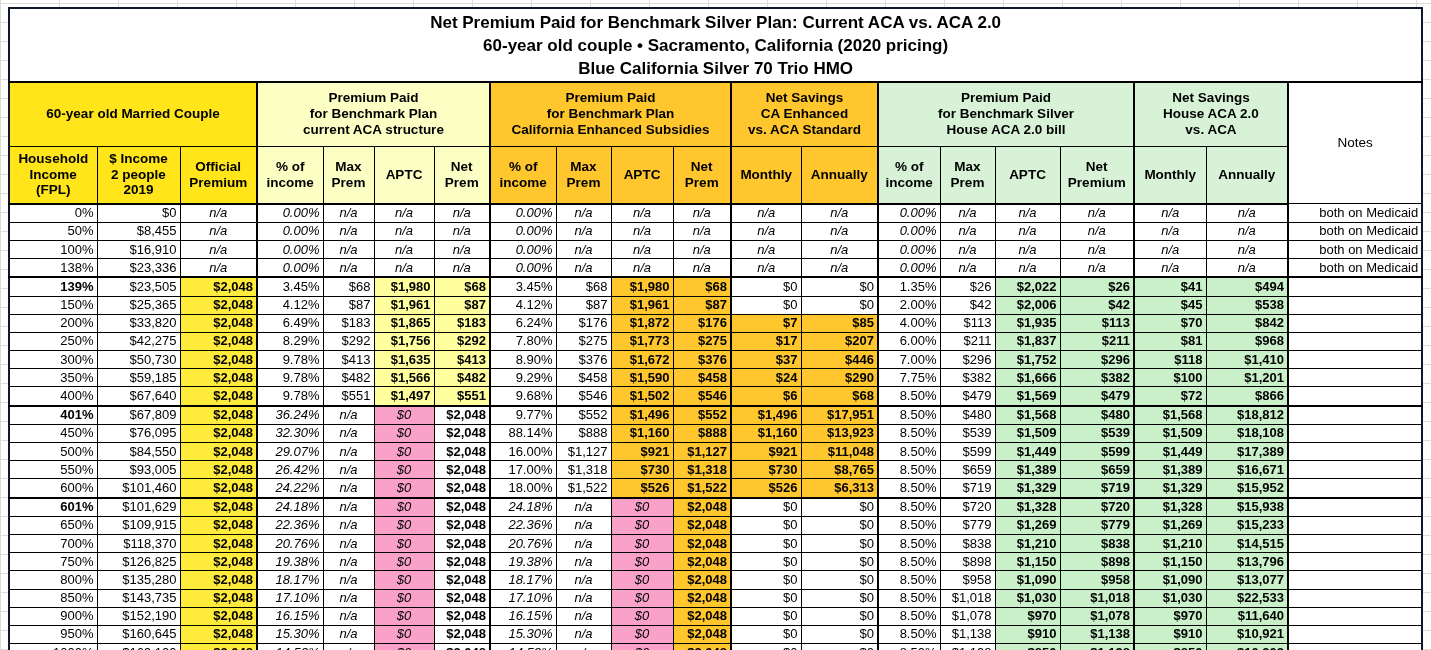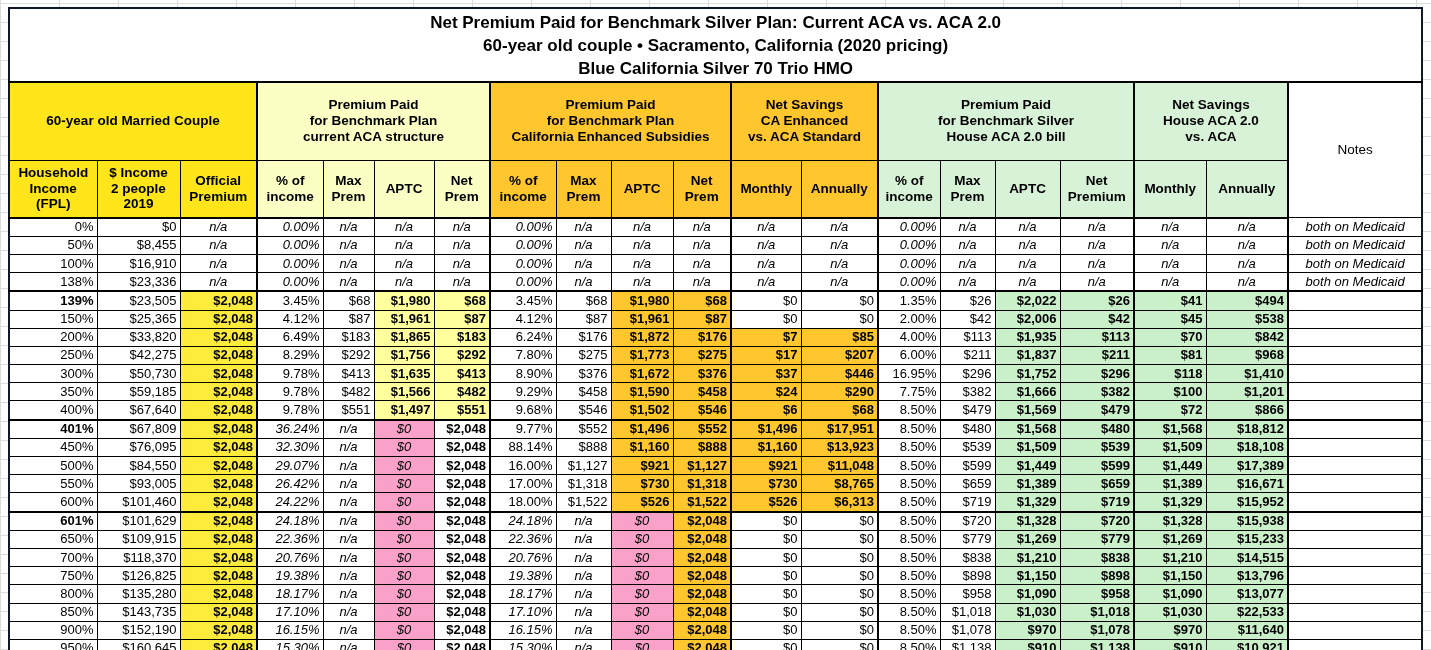--- a/index.html
+++ b/index.html
@@ -18,21 +18,21 @@
   }
   th,td{border:1px solid #000;overflow:hidden;white-space:nowrap;}
   
   td.title{
     border-bottom:2px solid #000;height:70px;text-align:center;
     font-weight:bold;font-size:17px;line-height:23px;background:#fff;
   }
   
   th.g{
     height:48px;font-size:13.5px;font-weight:bold;line-height:1.2;
-    white-space:pre-line;vertical-align:middle;text-align:center;padding:14px 2px;
+    white-space:pre-line;vertical-align:middle;text-align:center;padding:7px 2px;
   }
   .g0{background:var(--gold);margin-top:32px;}
   .g1{background:var(--pale-yellow-h);}
   .g2,.g3{background:var(--orange);}
   .g4,.g5{background:var(--green-h);}
   th.notes-h{background:#fff;font-weight:normal;font-size:13.5px;}
   
   tr.colhead th{
     height:54px;font-size:13.5px;font-weight:bold;line-height:1.15;
     white-space:pre-line;text-align:center;vertical-align:middle;
@@ -42,21 +42,21 @@
   .hg1{background:var(--pale-yellow-h);}
   .hg2{background:var(--orange);}
   .hg3{background:var(--green-h);}
   
   td.cell{height:17.2px;font-size:13px;line-height:16px;padding:0 3px;background:#fff;}
   .num{text-align:right;}
   .na{text-align:center;font-style:italic;}
   .ctr{text-align:center;}
   .b{font-weight:bold;}
   .it{font-style:italic;}
-  .notes{text-align:center;font-style:italic;padding-left:4px;}
+  .notes{text-align:right;padding-left:4px;}
   .hl-gold{background:var(--gold-cell) !important;}
   .hl-yellow{background:var(--pale-yellow) !important;}
   .hl-orange{background:var(--orange) !important;}
   .hl-pink{background:var(--pink) !important;}
   .hl-green{background:var(--green) !important;}
   
   .gr{border-right:2px solid #000;}
   tr.sep td{border-top:2px solid #000;}
 </style>
 </head>
@@ -333,21 +333,21 @@
           <td class="cell num">9.78%</td>
           <td class="cell num">$413</td>
           <td class="cell num hl-yellow b">$1,635</td>
           <td class="cell gr num b hl-yellow">$413</td>
           <td class="cell num">8.90%</td>
           <td class="cell num">$376</td>
           <td class="cell num hl-orange b">$1,672</td>
           <td class="cell gr num hl-orange b">$376</td>
           <td class="cell num hl-orange b">$37</td>
           <td class="cell gr num hl-orange b">$446</td>
-          <td class="cell num">16.95%</td>
+          <td class="cell num">7.00%</td>
           <td class="cell num">$296</td>
           <td class="cell num hl-green b">$1,752</td>
           <td class="cell gr num hl-green b">$296</td>
           <td class="cell num hl-green b">$118</td>
           <td class="cell gr num hl-green b">$1,410</td>
           <td class="cell notes"></td>
         </tr>
         <tr>
           <td class="cell num">350%</td>
           <td class="cell num">$59,185</td>

